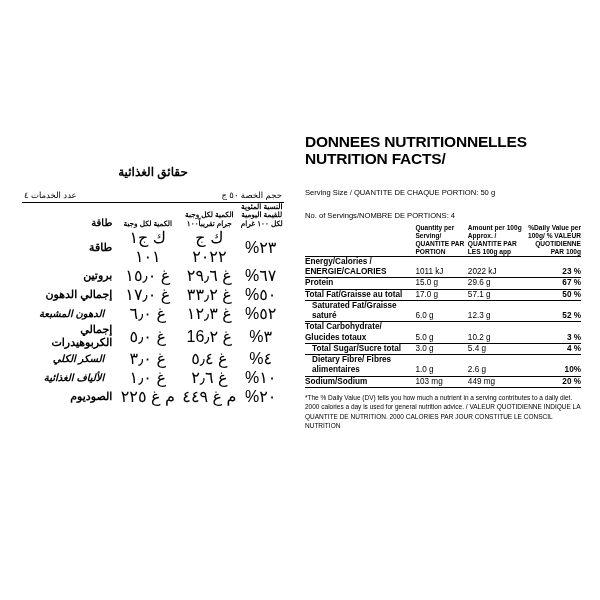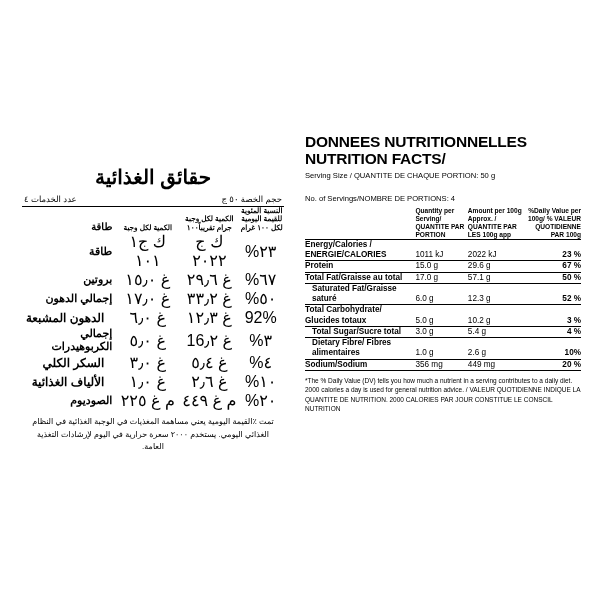--- a/index.html
+++ b/index.html
@@ -19,25 +19,25 @@
   
   .arabic-panel {
     position: absolute;
     left: 22px;
     top: 165px;
     width: 262px;
     direction: rtl;
     text-align: right;
   }
   .ar-title {
-    font-size: 20px;
+    font-size: 12px;
     font-weight: bold;
     text-align: center;
     letter-spacing: 0px;
-    margin-bottom: 5px;
+    margin-bottom: 11px;
   }
   .ar-subrow {
     display: flex;
     justify-content: space-between;
     font-size: 8.5px;
     padding: 0 2px 2px 2px;
   }
   table.ar-table {
     width: 100%;
     border-collapse: collapse;
@@ -72,21 +72,21 @@
   }
   .ar-row td.namecol {
     text-align: right;
     padding-right: 4px;
     font-size: 11px;
     font-weight: bold;
   }
   .ar-row td.pctcol {
     padding-right: 2px;
   }
-  .ar-row.indent td.namecol { padding-right: 12px; font-size: 12px; }
+  .ar-row.indent td.namecol { padding-right: 12px; font-size: 10px; font-style: italic; }
   .ar-bottom-rule { border-top: 1.2px solid #000; }
   .ar-note {
     margin-top: 6px;
     font-size: 8px;
     line-height: 1.55;
     text-align: center;
     padding: 0 6px;
   }
 
   
@@ -103,21 +103,21 @@
     width: 276px;
   }
   .en-title {
     font-size: 15.5px;
     font-weight: bold;
     line-height: 1.12;
     letter-spacing: -0.2px;
   }
   .en-serving {
     font-size: 7.6px;
-    margin-top: 3px;
+    margin-top: 20px;
     line-height: 1.35;
   }
   table.en-table {
     width: 100%;
     border-collapse: collapse;
     margin-top: 3px;
   }
   table.en-table td {
     padding: 0;
     vertical-align: bottom;
@@ -193,21 +193,21 @@
         <td>غ ١٥٫٠</td>
         <td class="namecol">بروتين</td>
       </tr>
       <tr class="ar-row">
         <td class="pctcol">٥٠%</td>
         <td>غ ٣٣٫٢</td>
         <td>غ ١٧٫٠</td>
         <td class="namecol">إجمالي الدهون</td>
       </tr>
       <tr class="ar-row indent">
-        <td class="pctcol">92%</td>
+        <td class="pctcol">٥٢%</td>
         <td>غ ١٢٫٣</td>
         <td>غ ٦٫٠</td>
         <td class="namecol">الدهون المشبعة</td>
       </tr>
       <tr class="ar-row">
         <td class="pctcol">٣%</td>
         <td>غ 16٫٢</td>
         <td>غ ٥٫٠</td>
         <td class="namecol">إجمالي الكربوهيدرات</td>
       </tr>
@@ -228,21 +228,20 @@
         <td>م غ ٤٤٩</td>
         <td>م غ ٢٢٥</td>
         <td class="namecol">الصوديوم</td>
       </tr>
       <tr>
         <td class="ar-bottom-rule" colspan="4"></td>
       </tr>
     </tbody>
       </table>
 
-    <div class="ar-note">تمت ٪القيمة اليومية يعني مساهمة المغذيات في الوجبة الغذائية في النظام الغذائي اليومي. يستخدم ٢٠٠٠ سعرة حرارية في اليوم لإرشادات التغذية العامة.</div>
   </div>
 
   <div class="en-panel">
     <div class="en-title">DONNEES NUTRITIONNELLES</div>
     <div class="en-title">NUTRITION FACTS/</div>
 
     <div class="en-serving">Serving Size / QUANTITE DE CHAQUE PORTION: 50 g</div>
     <div class="en-serving" style="margin-top:13px;">No. of Servings/NOMBRE DE PORTIONS: 4</div>
 
     <table class="en-table">
@@ -297,21 +296,21 @@
         <td class="c4">4 %</td>
       </tr>
       <tr class="en-row sub">
         <td class="c1">Dietary Fibre/ Fibres alimentaires</td>
         <td class="c2">1.0 g</td>
         <td class="c3">2.6 g</td>
         <td class="c4">10%</td>
       </tr>
       <tr class="en-row">
         <td class="c1">Sodium/Sodium</td>
-        <td class="c2">356 mg</td>
+        <td class="c2">103 mg</td>
         <td class="c3">449 mg</td>
         <td class="c4">20 %</td>
       </tr>
       <tr>
         <td class="en-bottom" colspan="4"></td>
       </tr>
     </tbody>
       </table>
 
     <div class="en-note">*The % Daily Value (DV) tells you how much a nutrient in a serving contributes to a daily diet. 2000 calories a day is used for general nutrition advice. / VALEUR QUOTIDIENNE INDIQUE LA QUANTITE DE NUTRITION. 2000 CALORIES PAR JOUR CONSTITUE LE CONSCIL NUTRITION</div>

